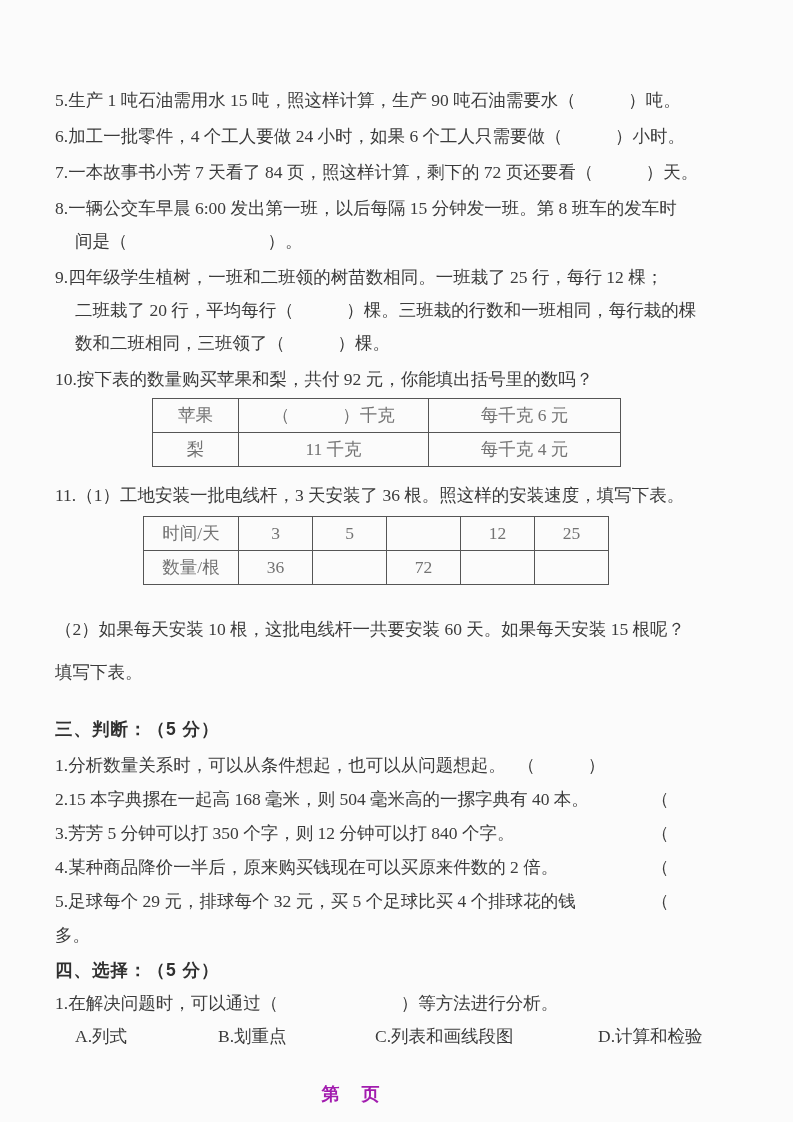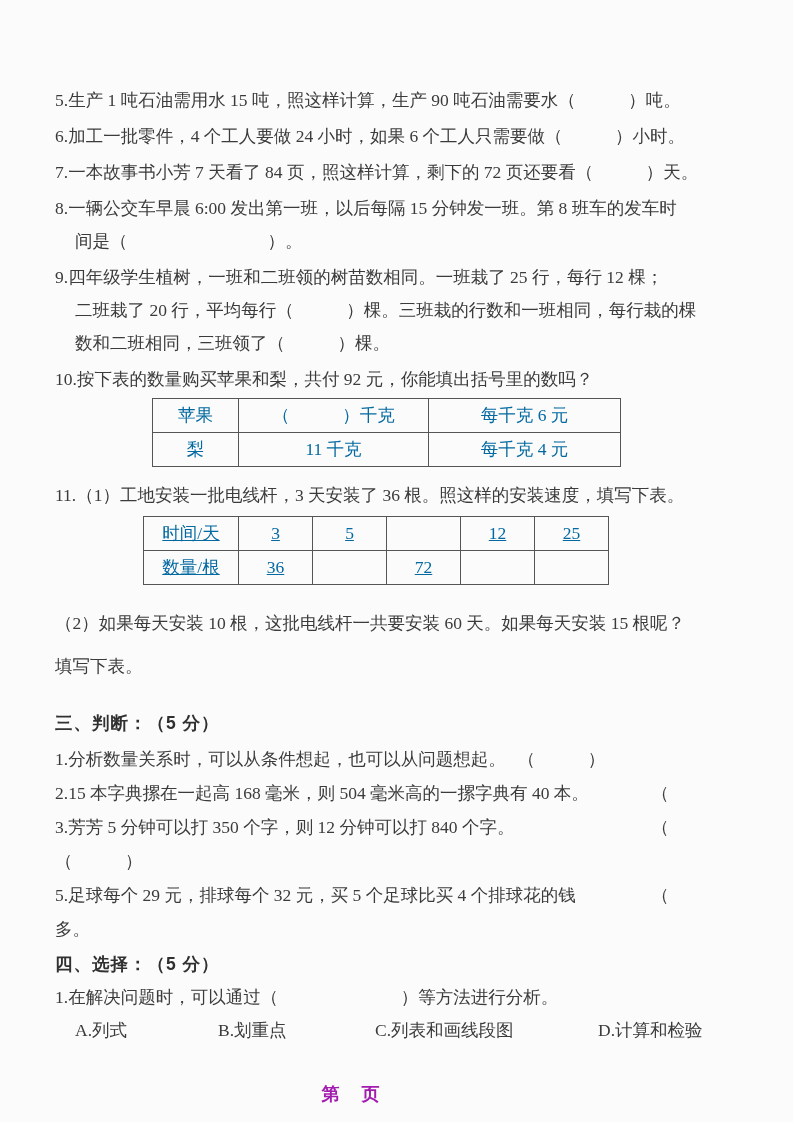--- a/index.html
+++ b/index.html
@@ -23,34 +23,34 @@
     width: 684px;
     font-size: 17.5px;
     line-height: 33px;
   }
   .q { margin-bottom: 3px; }
   .cont { padding-left: 20px; }
   .tbl {
     border-collapse: collapse;
     table-layout: fixed;
     font-size: 17.5px;
-    color: #0369a1;
+    color: #737373;
   }
   .tbl td {
     border: 1.6px solid #555;
     height: 33px;
     text-align: center;
     vertical-align: middle;
     padding: 0 2px;
     overflow: hidden;
     white-space: nowrap;
   }
   .t10 { margin: 2px 0 12px 97px; width: 468px; }
   .t10 .c0 { width: 86px; } .t10 .c1 { width: 190px; } .t10 .c2 { width: 192px; }
-  .t11a { margin: 4px 0 22px 88px; width: 465px; text-decoration: underline; }
+  .t11a { margin: 4px 0 28px 88px; width: 465px; }
   .t11a .c0 { width: 95px; }
   .t11a .cd { width: 74px; }
   .part2row { display: flex; align-items: flex-start; margin: 2px 0 0 0; }
   .part2label { width: 127px; padding-top: 8px; flex: none; }
   .t11b { width: 509px; margin-top: 2px; }
   .t11b .c0 { width: 134px; }
   .t11b .cd { width: 75px; }
   .sec {
     font-weight: 700;
     font-family: "Liberation Sans", "DejaVu Sans", sans-serif;
@@ -168,20 +168,21 @@
     </div>
     <div class="jline">
       <span>2.15 本字典摞在一起高 168 毫米，则 504 毫米高的一摞字典有 40 本。</span>
       <span class="jbracket">（　　　）</span>
     </div>
     <div class="jline">
       <span>3.芳芳 5 分钟可以打 350 个字，则 12 分钟可以打 840 个字。</span>
       <span class="jbracket">（　　　）</span>
     </div>
     <div class="jline">
+      <span>4.某种商品降价一半后，原来购买钱现在可以买原来件数的 2 倍。</span>
       <span class="jbracket">（　　　）</span>
     </div>
     <div class="jline">
       <span>5.足球每个 29 元，排球每个 32 元，买 5 个足球比买 4 个排球花的钱多。</span>
       <span class="jbracket">（　　　）</span>
     </div>
 
     <p class="sec sec4">四、选择：（5 分）</p>
     <p>1.在解决问题时，可以通过（　　　　　　　）等方法进行分析。</p>
     <div class="options">

